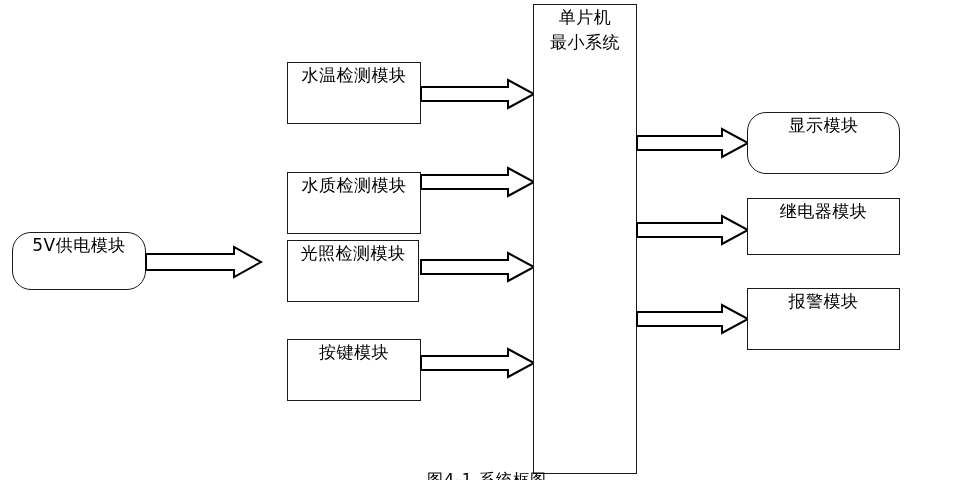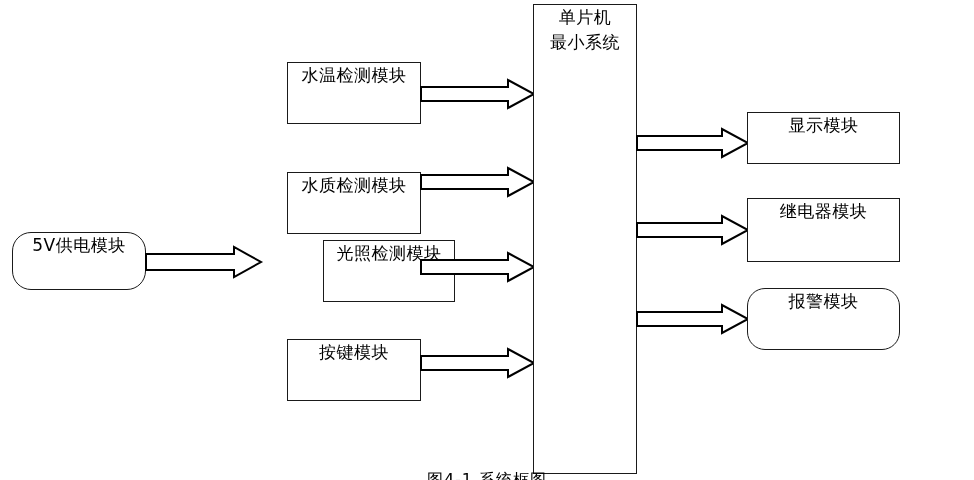--- a/index.html
+++ b/index.html
@@ -82,21 +82,21 @@
   </div>
 
   <div class="node" style="left:287px; top:62px; width:134px; height:62px;">
     <span class="node-label">水温检测模块</span>
   </div>
 
   <div class="node" style="left:287px; top:152px; width:134px; height:62px;margin-top:20px;">
     <span class="node-label">水质检测模块</span>
   </div>
 
-  <div class="node" style="left:287px; top:240px; width:132px; height:62px;margin-left:36px;">
+  <div class="node" style="left:287px; top:240px; width:132px; height:62px;">
     <span class="node-label">光照检测模块</span>
   </div>
 
   <div class="node" style="left:287px; top:339px; width:134px; height:62px;">
     <span class="node-label">按键模块</span>
   </div>
 
   <div class="arrow" style="left:421px; top:79px; width:114px; height:30px;">
     <svg width="114" height="30" viewBox="0 0 114 30">
       <polygon points="0,8 87,8 87,1 113,15 87,29 87,22 0,22"></polygon>
@@ -137,29 +137,29 @@
       <polygon points="0,8 85,8 85,1 111,15 85,29 85,22 0,22"></polygon>
     </svg>
   </div>
 
   <div class="arrow" style="left:637px; top:304px; width:112px; height:30px;">
     <svg width="112" height="30" viewBox="0 0 112 30">
       <polygon points="0,8 85,8 85,1 111,15 85,29 85,22 0,22"></polygon>
     </svg>
   </div>
 
-  <div class="node" style="left:747px; top:112px; width:153px; height:52px;">
+  <div class="node" style="left:747px; top:112px; width:153px; height:62px;border-radius:19px;">
     <span class="node-label">显示模块</span>
   </div>
 
-  <div class="node" style="left:747px; top:198px; width:153px; height:64px;">
+  <div class="node" style="left:747px; top:198px; width:153px; height:57px;">
     <span class="node-label">继电器模块</span>
   </div>
 
-  <div class="node" style="left:747px; top:288px; width:153px; height:62px;border-radius:18px;">
+  <div class="node" style="left:747px; top:288px; width:153px; height:62px;">
     <span class="node-label">报警模块</span>
   </div>
 
   <div class="caption" style="top:470px;">
     <span>图4-1 系统框图</span>
   </div>
 
 </div>
 
 </body></html>

